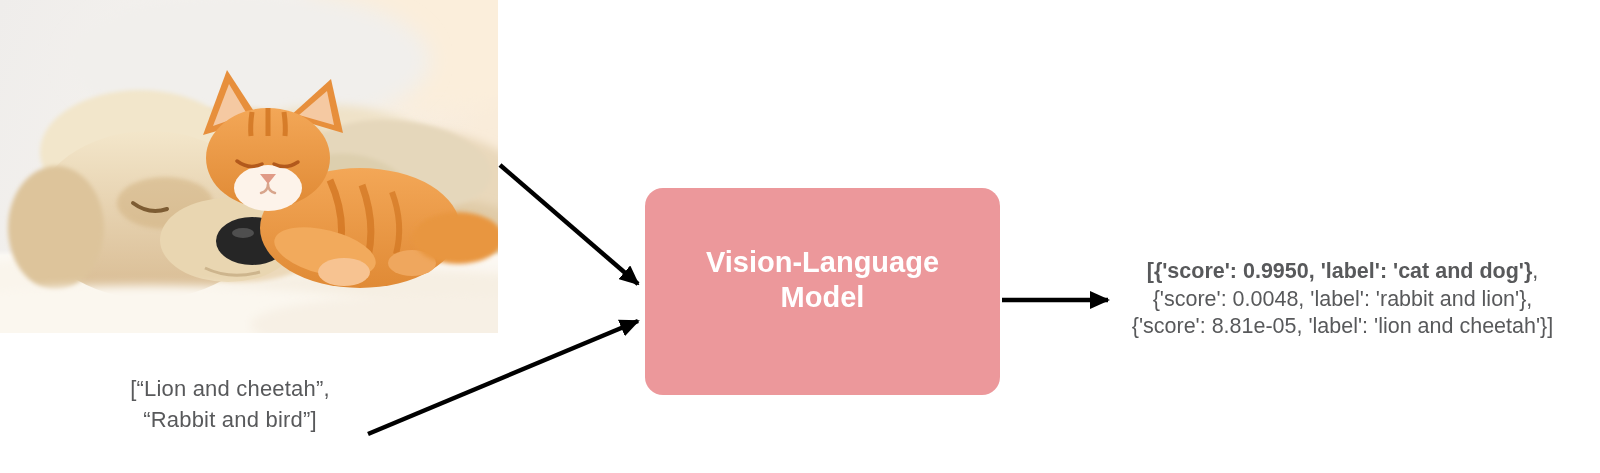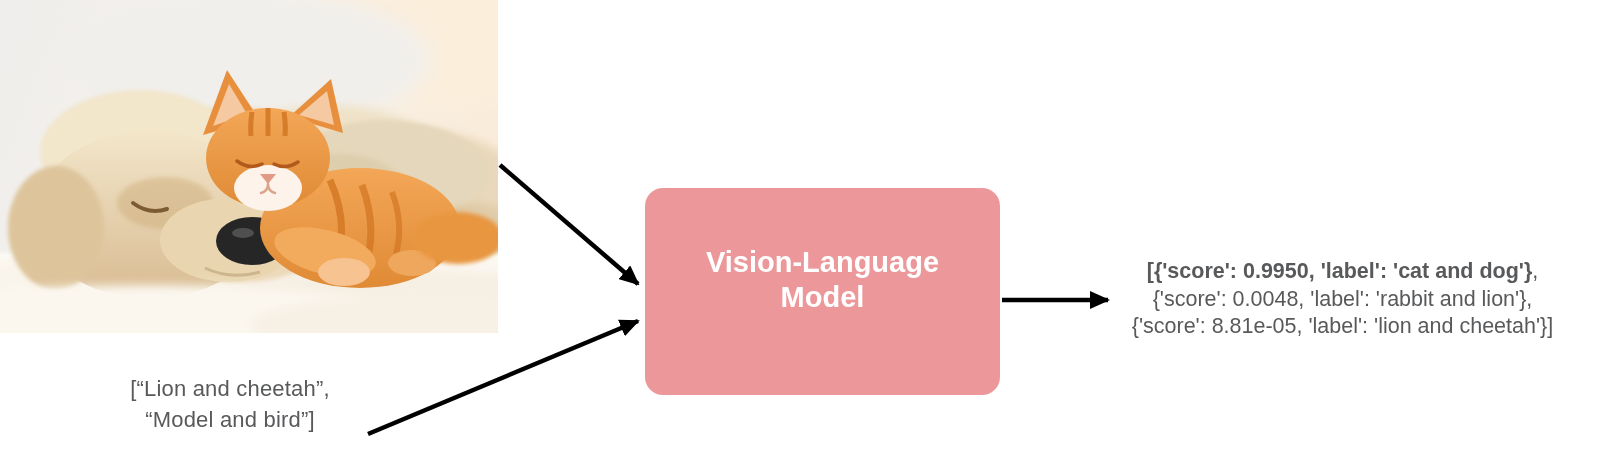--- a/index.html
+++ b/index.html
@@ -163,21 +163,21 @@
       <path d="M260 174 L276 174 L268 184 Z" fill="#e09a86"></path>
       <path d="M268 184 q 0 7 -7 9 M268 184 q 0 7 7 9" stroke="#d8a58c" stroke-width="2.5" fill="none" stroke-linecap="round"></path>
 
       <ellipse cx="150" cy="320" rx="260" ry="35" fill="#fbf7ef" filter="url(#blurMed)"></ellipse>
       <ellipse cx="430" cy="325" rx="180" ry="30" fill="#f7f0e5" filter="url(#blurMed)"></ellipse>
     </svg>
   </div>
 
   <div class="input-labels">
     <div>[“Lion and cheetah”,</div>
-    <div>“Model and bird”]</div>
+    <div>“Rabbit and bird”]</div>
   </div>
 
   <div class="model-box">
     <div class="model-label">Vision-Language
 Model</div>
   </div>
 
   <svg class="arrows" xmlns="http://www.w3.org/2000/svg" viewBox="0 0 1600 473">
     <defs>
       <marker id="arrowHead" markerUnits="userSpaceOnUse" markerWidth="20" markerHeight="18" refX="18" refY="9" orient="auto">

